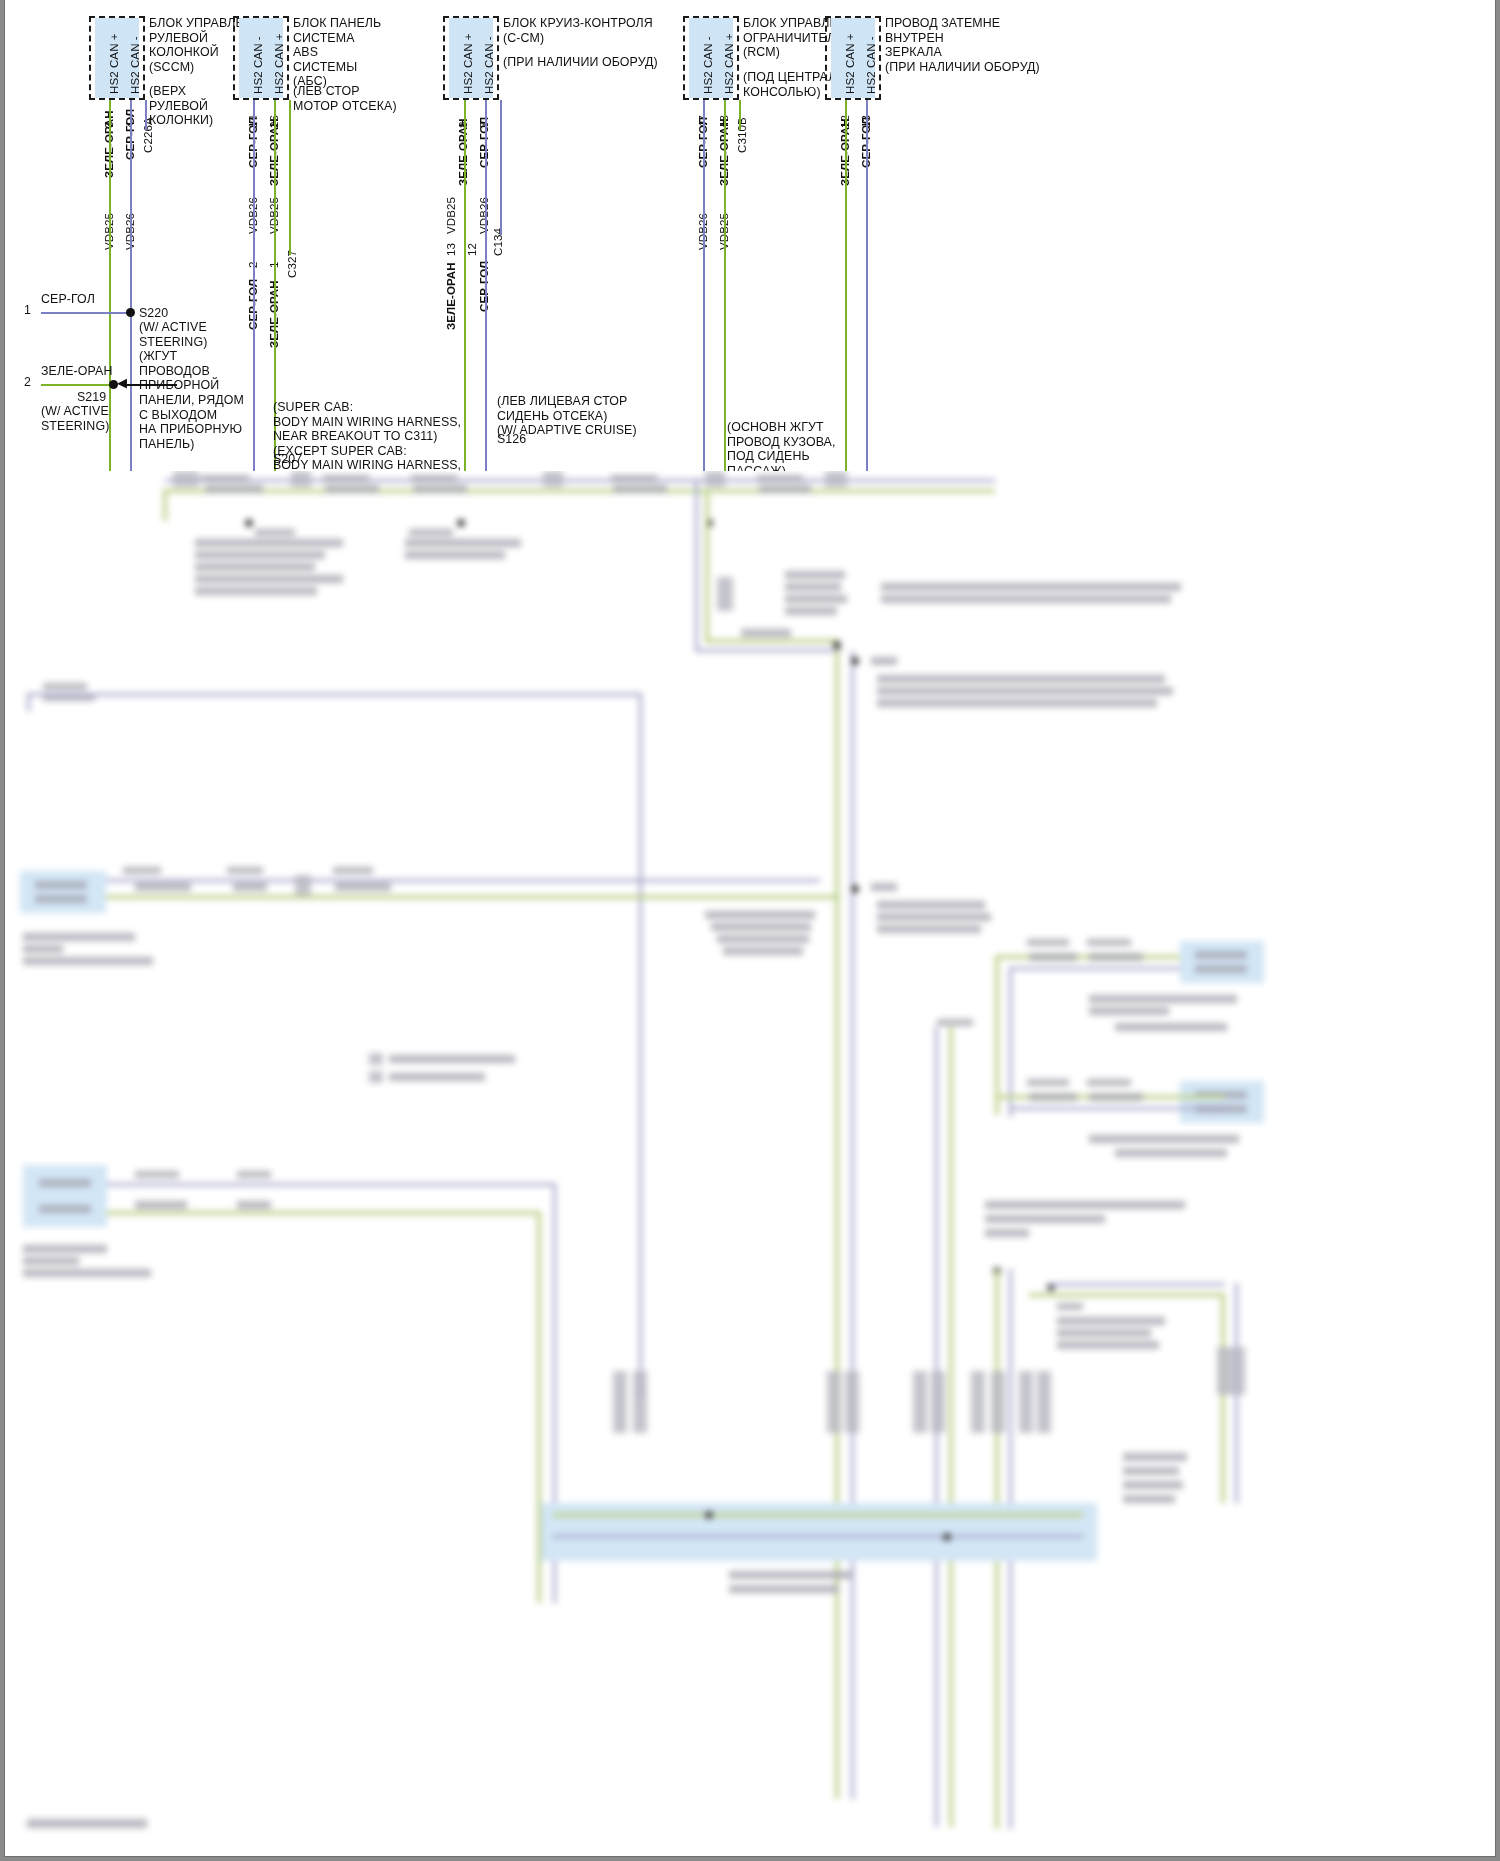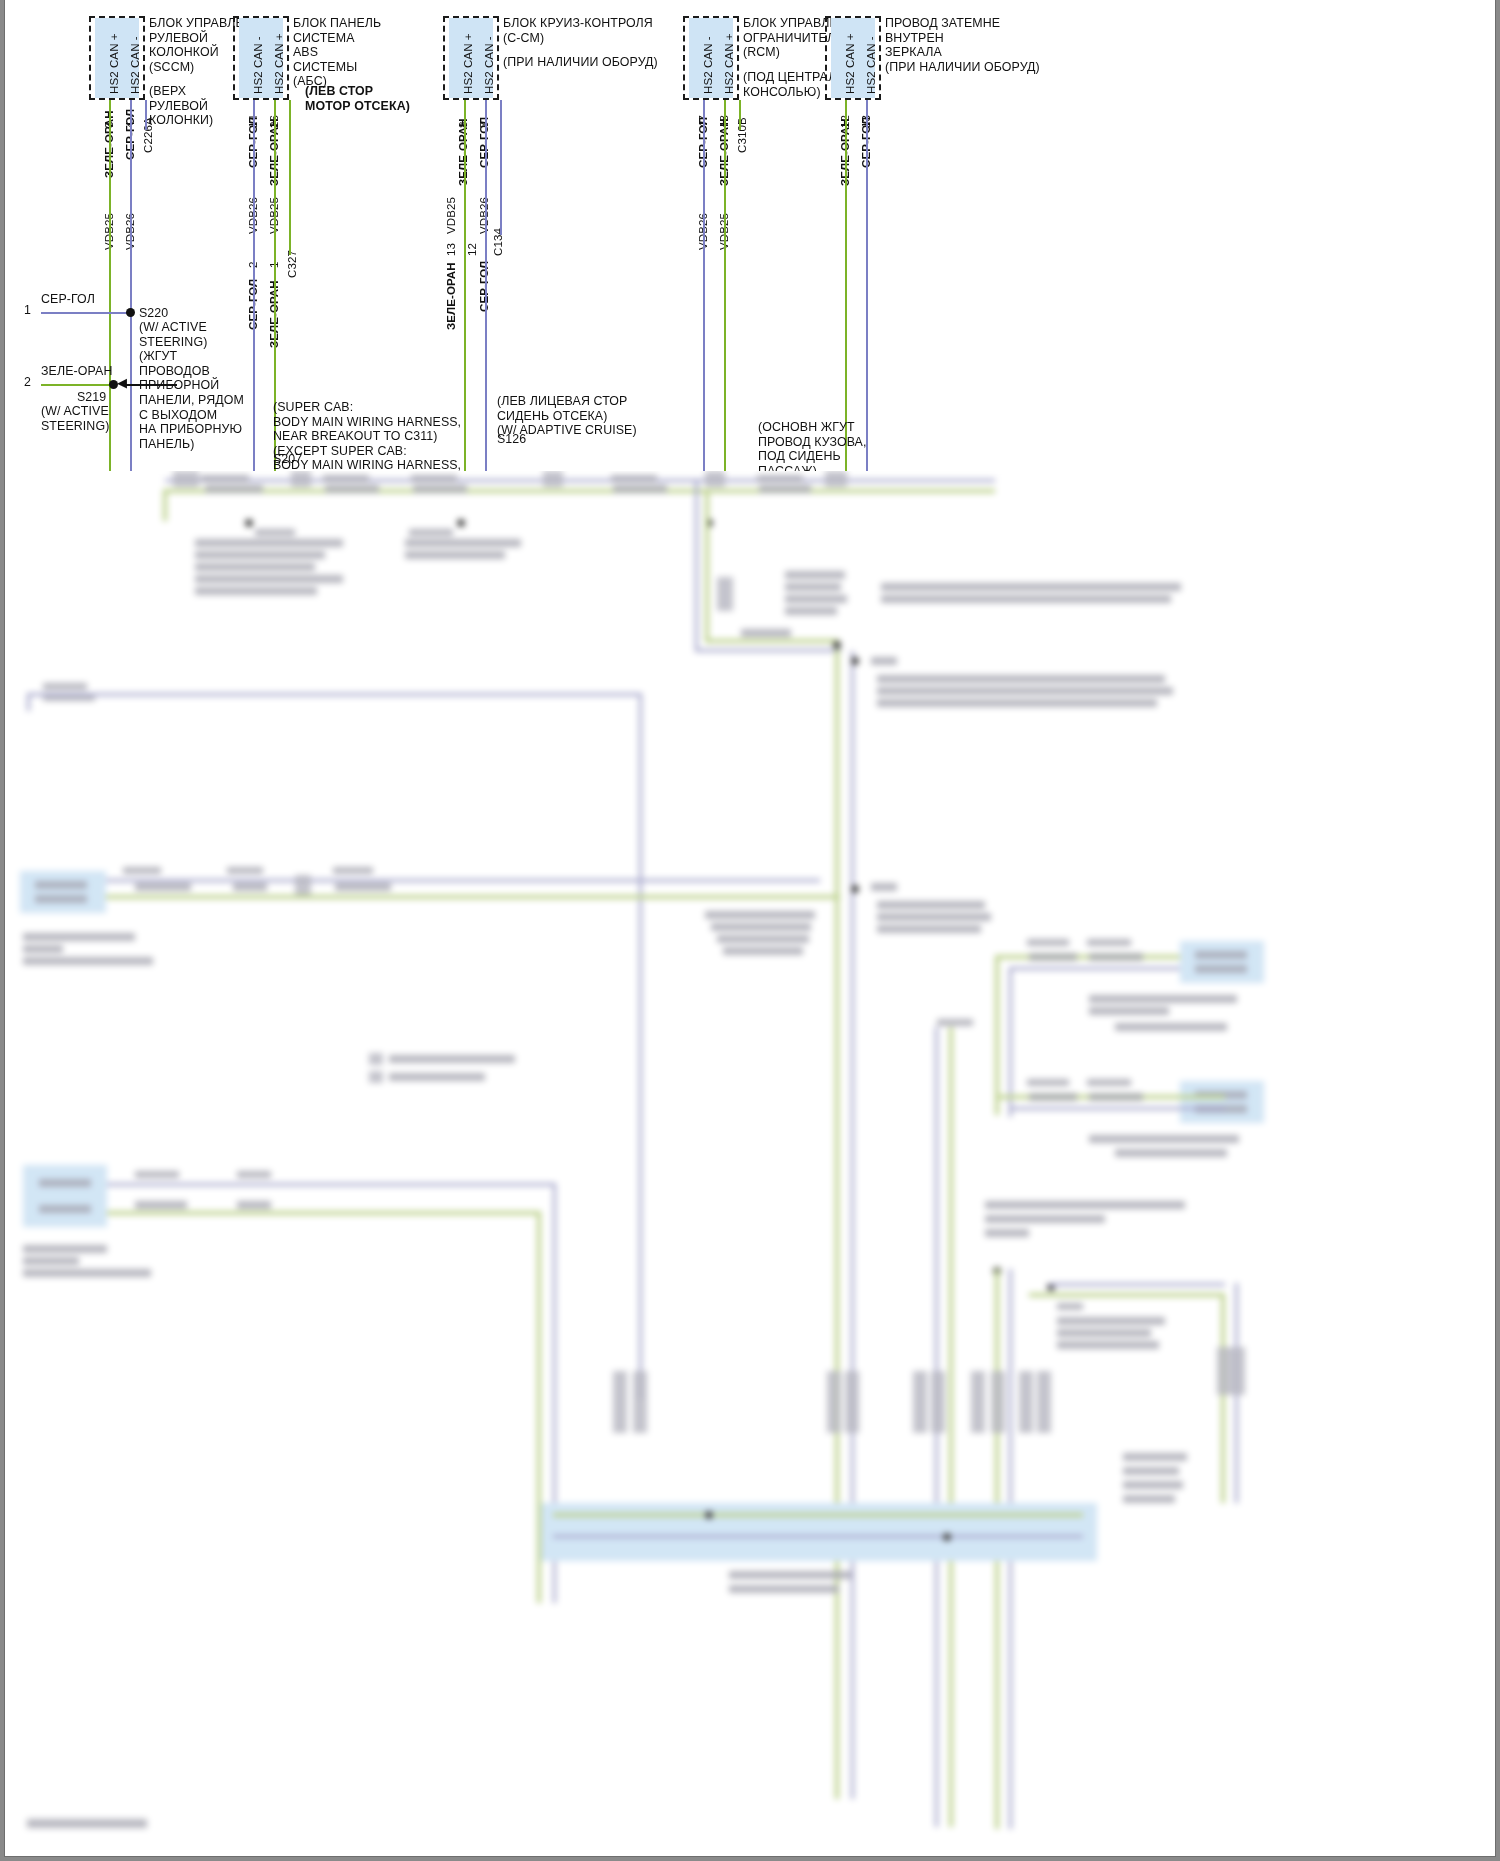--- a/index.html
+++ b/index.html
@@ -261,21 +261,21 @@
 
       <div class="conn" style="left:228px;top:16px;width:56px;height:84px;"></div>
       <div class="pinbox" style="left:234px;top:18px;width:44px;height:80px;"></div>
       <span class="pinlabel" style="left:247px;top:94px;">HS2 CAN -</span>
       <span class="pinlabel" style="left:268px;top:94px;">HS2 CAN +</span>
       <div class="blocktext" style="left:288px;top:16px;width:150px;">БЛОК ПАНЕЛЬ
 СИСТЕМА
 ABS
 СИСТЕМЫ
 (АБС)</div>
-      <div class="blocktext" style="left:300px;top:84px;width:150px;font-weight:bold;">(ЛЕВ СТОР
+      <div class="blocktext" style="left:288px;top:84px;width:150px;">(ЛЕВ СТОР
 МОТОР ОТСЕКА)</div>
 
       <span class="pinnum" style="left:242px;top:128px;">14</span>
       <span class="pinnum" style="left:263px;top:128px;">26</span>
       <span class="vlabel" style="left:242px;top:168px;">СЕР-ГОЛ</span>
       <span class="vlabel" style="left:263px;top:186px;">ЗЕЛЕ-ОРАН</span>
       <span class="pinlabel" style="left:242px;top:234px;">VDB26</span>
       <span class="pinlabel" style="left:263px;top:234px;">VDB25</span>
       <span class="pinnum" style="left:242px;top:268px;">2</span>
       <span class="pinnum" style="left:263px;top:268px;">1</span>
@@ -381,20 +381,20 @@
 (EXCEPT SUPER CAB:
 BODY MAIN WIRING HARNESS,
 NEAR BREAKOUT TO C315)</div>
       <div class="blocktext" style="left:268px;top:452px;">S207</div>
 
       <div class="note" style="left:492px;top:394px;width:200px;">(ЛЕВ ЛИЦЕВАЯ СТОР
 СИДЕНЬ ОТСЕКА)
 (W/ ADAPTIVE CRUISE)</div>
       <div class="blocktext" style="left:492px;top:432px;">S126</div>
 
-      <div class="note" style="left:722px;top:420px;width:130px;padding-left:31px;">(ОСНОВН ЖГУТ
+      <div class="note" style="left:722px;top:420px;width:130px;">(ОСНОВН ЖГУТ
 ПРОВОД КУЗОВА,
 ПОД СИДЕНЬ
 ПАССАЖ)</div>
     </div>
 
   </div>
 </div>
 
 </body></html>

